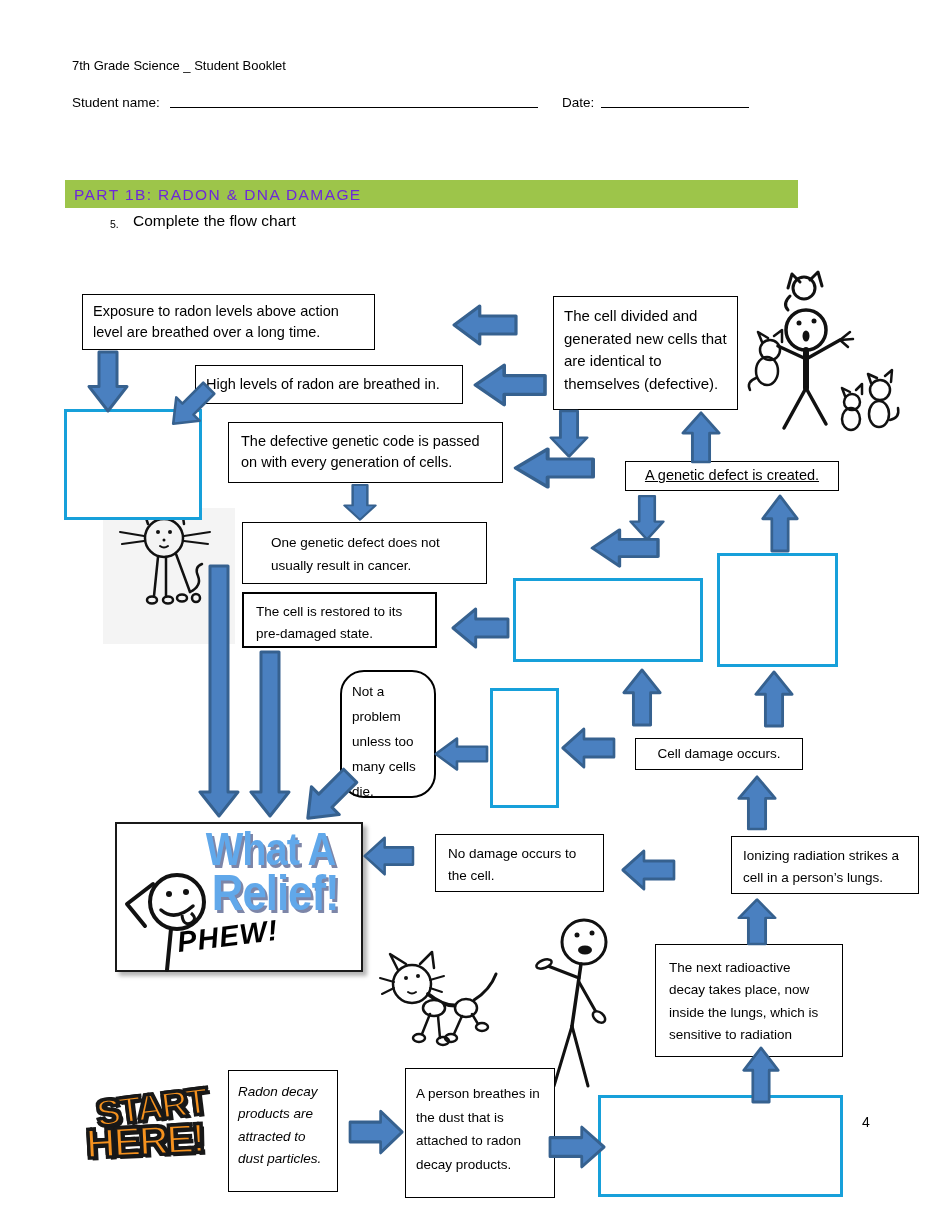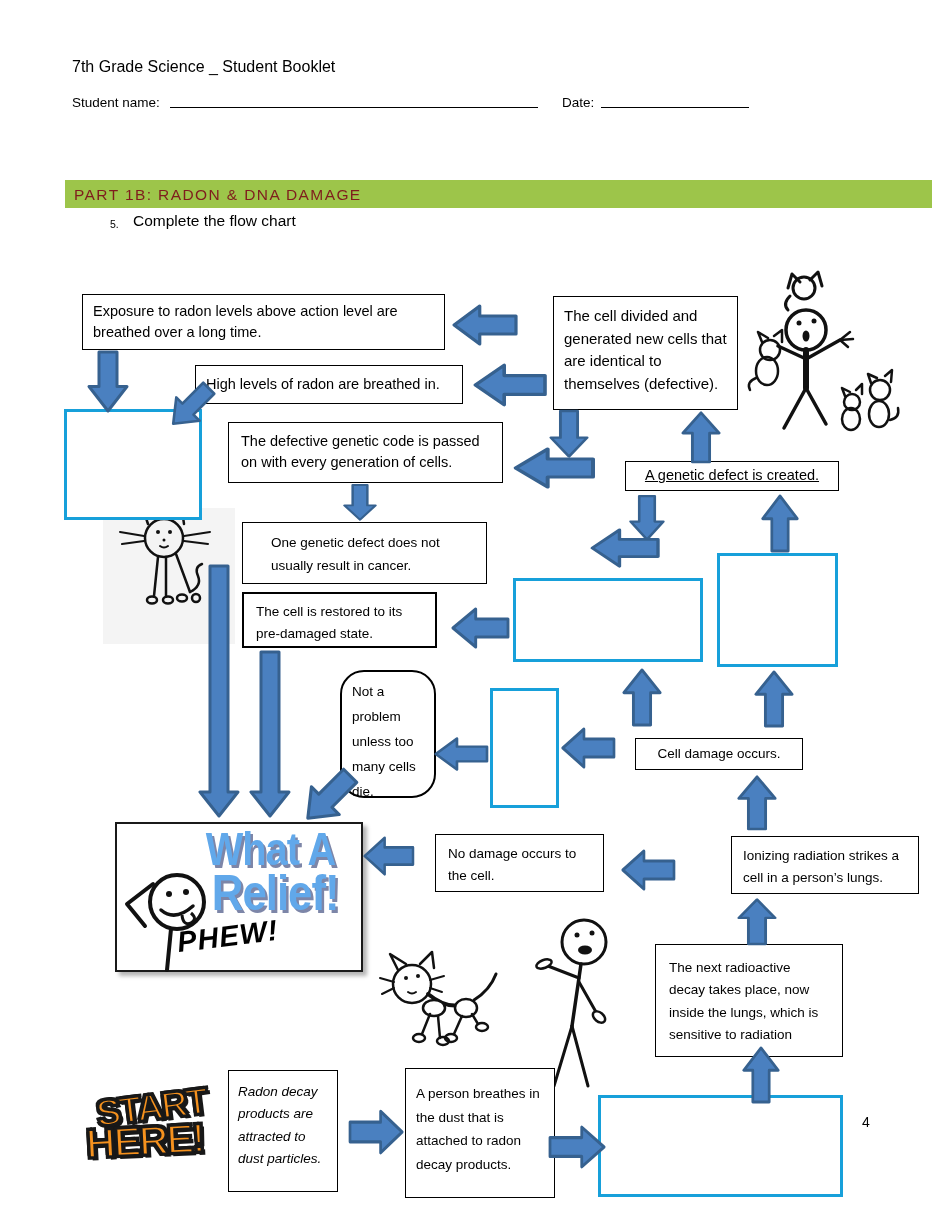--- a/index.html
+++ b/index.html
@@ -3,27 +3,27 @@
 <meta charset="utf-8">
 <style>
   * { margin:0; padding:0; box-sizing:border-box; }
   html,body { background:#fff; }
   body {
     width:950px; height:1230px; position:relative; overflow:hidden;
     font-family:"Liberation Sans", sans-serif; color:#000;
   }
 
   
-  .h-title { position:absolute; left:72px; top:58px; font-size:16px; }
+  .h-title { position:absolute; left:72px; top:58px; font-size:13px; }
   .h-label { position:absolute; font-size:13.5px; }
   .blank-line { position:absolute; border-bottom:1.3px solid #000; height:18px; }
 
   .banner {
-    position:absolute; left:65px; top:180px; width:867px; height:28px;
-    background:var(--banner-green,#9dc54a); color:#7f1d1d;
+    position:absolute; left:65px; top:180px; width:733px; height:28px;
+    background:var(--banner-green,#9dc54a); color:#6d28d9;
     font-size:15.5px; letter-spacing:1.4px; line-height:29px; padding-left:9px;
   }
   .item-num { position:absolute; left:110px; top:218px; font-size:10.5px; }
   .instruction { position:absolute; left:133px; top:212px; font-size:15.5px; }
   .pagenum { position:absolute; left:862px; top:1114px; font-size:14px; }
 
   
   .tbox {
     position:absolute; background:#fff; border:1.6px solid #000;
     font-size:13.5px; line-height:1.6; z-index:2;
@@ -90,21 +90,21 @@
 <div class="h-label" style="left:72px; top:95px;">Student name:</div>
 <div class="blank-line" style="left:170px; top:90px; width:368px;"></div>
 <div class="h-label" style="left:562px; top:95px;">Date:</div>
 <div class="blank-line" style="left:601px; top:90px; width:148px;"></div>
 
 <div class="banner">PART 1B: RADON &amp; DNA DAMAGE</div>
 <div class="item-num">5.</div>
 <div class="instruction">Complete the flow chart</div>
 <div class="pagenum">4</div>
 
-<div class="tbox" style="left:82px; top:294px; width:363px; height:56px; padding:6px 10px; font-size:14.5px; line-height:1.45;">Exposure to radon levels above action level are breathed over a long time.</div>
+<div class="tbox" style="left:82px; top:294px; width:293px; height:56px; padding:6px 10px; font-size:14.5px; line-height:1.45;">Exposure to radon levels above action level are breathed over a long time.</div>
 
 <div class="tbox" style="left:553px; top:296px; width:185px; height:114px; padding:8px 10px; font-size:15px; line-height:1.5;">The cell divided and generated new cells that are identical to themselves (defective).</div>
 
 <div class="tbox" style="left:195px; top:365px; width:268px; height:39px; padding:0 10px; font-size:14.5px; display:flex; align-items:center;">High levels of radon are breathed in.</div>
 
 <div class="tbox" style="left:228px; top:422px; width:275px; height:61px; padding:8px 12px; font-size:14.5px; line-height:1.45;">The defective genetic code is passed on with every generation of cells.</div>
 
 <div class="tbox" style="left:625px; top:461px; width:214px; height:30px; padding:0; font-size:14.5px; display:flex; align-items:center; justify-content:center;text-decoration:underline;">A genetic defect is created.</div>
 
 <div class="tbox" style="left:242px; top:522px; width:245px; height:62px; padding:9px 28px; line-height:1.7;">One genetic defect does not usually result in cancer.</div>

